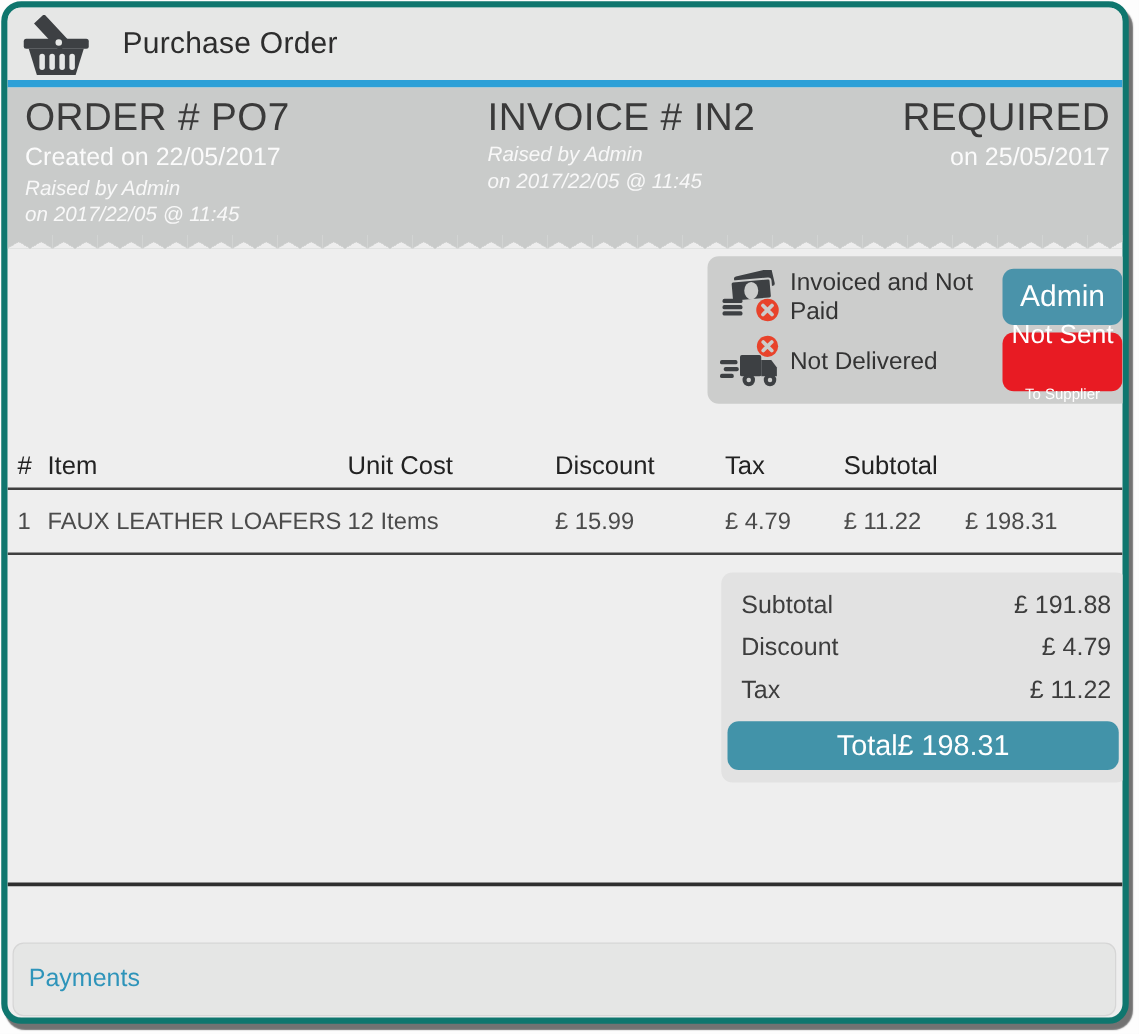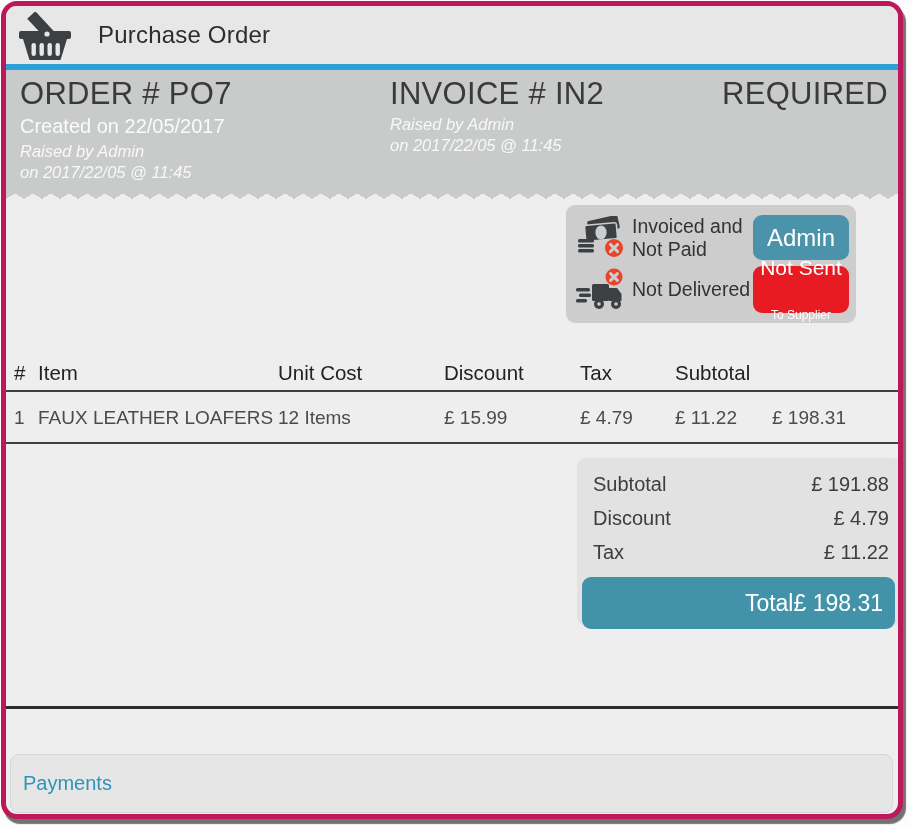--- a/index.html
+++ b/index.html
@@ -6,21 +6,21 @@
   html, body {
     width: 911px; height: 827px;
     background: #fdfdfd;
     font-family: "Liberation Sans", sans-serif;
     position: relative;
     overflow: hidden;
   }
   .window {
     position: absolute; left: 1px; top: 1px;
     width: 902px; height: 818px;
-    border: 5px solid #be185d;
+    border: 5px solid #0f766e;
     border-radius: 16px;
     background: #eeeeee;
     overflow: hidden;
     box-shadow: 3px 5px 1px rgba(0,0,0,0.55);
   }
   
   .app-header {
     position: absolute; left: 0; top: 0; right: 0; height: 58px;
     background: #e6e7e6;
     display: flex; align-items: center;
@@ -53,21 +53,21 @@
   .strip-col.required { right: 10px; text-align: right; }
   .strip-title {
     font-size: 31px; color: #3a3a3a; line-height: 1.1;
     letter-spacing: 0.3px; font-weight: 400;
   }
   .strip-sub1 { font-size: 20px; color: #fbfbfb; margin-top: 4px; }
   .strip-sub2 { font-size: 16.5px; color: #f8f8f8; font-style: italic; margin-top: 4px; }
   .strip-sub3 { font-size: 16.5px; color: #f8f8f8; font-style: italic; margin-top: 2px; }
   
   .status-panel {
-    position: absolute; left: 560px; top: 199px; width: 290px; height: 118px;
+    position: absolute; left: 560px; top: 199px; width: 339px; height: 118px;
     background: #cccdcc; border-radius: 9px;
     display: flex; flex-direction: column; justify-content: space-evenly;
     padding: 4px 7px 4px 10px;
   }
   .status-row { display: flex; align-items: center; }
   .status-icon { width: 50px; height: 44px; flex: 0 0 50px; }
   .status-label { flex: 1; font-size: 19.5px; color: #333333; padding-left: 6px; }
   .btn {
     width: 96px; border: none; border-radius: 9px; color: #ffffff;
     font-family: "Liberation Sans", sans-serif; cursor: pointer;
@@ -101,23 +101,23 @@
     background: #e2e2e2; border-radius: 9px;
     padding: 9px 13px 0 16px;
   }
   .totals-line {
     display: flex; justify-content: space-between;
     height: 34px; align-items: center;
     font-size: 20px; color: #3d3d3d;
   }
   .totals-line .t-value { font-size: 20px; color: #3d3d3d; }
   .total-bar {
-    position: absolute; left: 5px; right: 7px; top: 119px; height: 52px;
+    position: absolute; left: 5px; right: 7px; top: 119px; height: 39px;
     background: #4293a9; border-radius: 9px;
-    display: flex; justify-content: flex-end; align-items: center;
+    display: flex; justify-content: center; align-items: center;
     padding: 0 12px; color: #ffffff; font-size: 23px;
   }
   
   .section-separator {
     position: absolute; left: 0; right: 0; top: 700px; height: 3px;
     background: #2e2e2e;
   }
   .payments-bar {
     position: absolute; left: 4px; right: 5px; top: 748px; height: 59px;
     background: #e5e6e5; border: 1px solid #d6d6d6; border-radius: 9px;
@@ -154,20 +154,21 @@
       <div class="strip-sub2">Raised by Admin</div>
       <div class="strip-sub3">on 2017/22/05 @ 11:45</div>
     </div>
     <div class="strip-col invoice">
       <div class="strip-title">INVOICE # IN2</div>
       <div class="strip-sub2">Raised by Admin</div>
       <div class="strip-sub3">on 2017/22/05 @ 11:45</div>
     </div>
     <div class="strip-col required">
       <div class="strip-title">REQUIRED</div>
+      <div class="strip-sub1">on 25/05/2017</div>
     </div>
   </div>
   <div class="zigzag"></div>
 
   <div class="status-panel">
     <div class="status-row">
       <span class="status-icon">
         <svg width="50" height="44" viewBox="0 0 50 44">
           <rect x="12" y="2" width="31" height="14" rx="2" fill="#3d4043" transform="rotate(-13 27 9)"></rect>
           <rect x="9" y="8" width="32" height="16" rx="2" fill="#3d4043" stroke="#cccdcc" stroke-width="1.6" transform="rotate(-5 25 16)"></rect>

